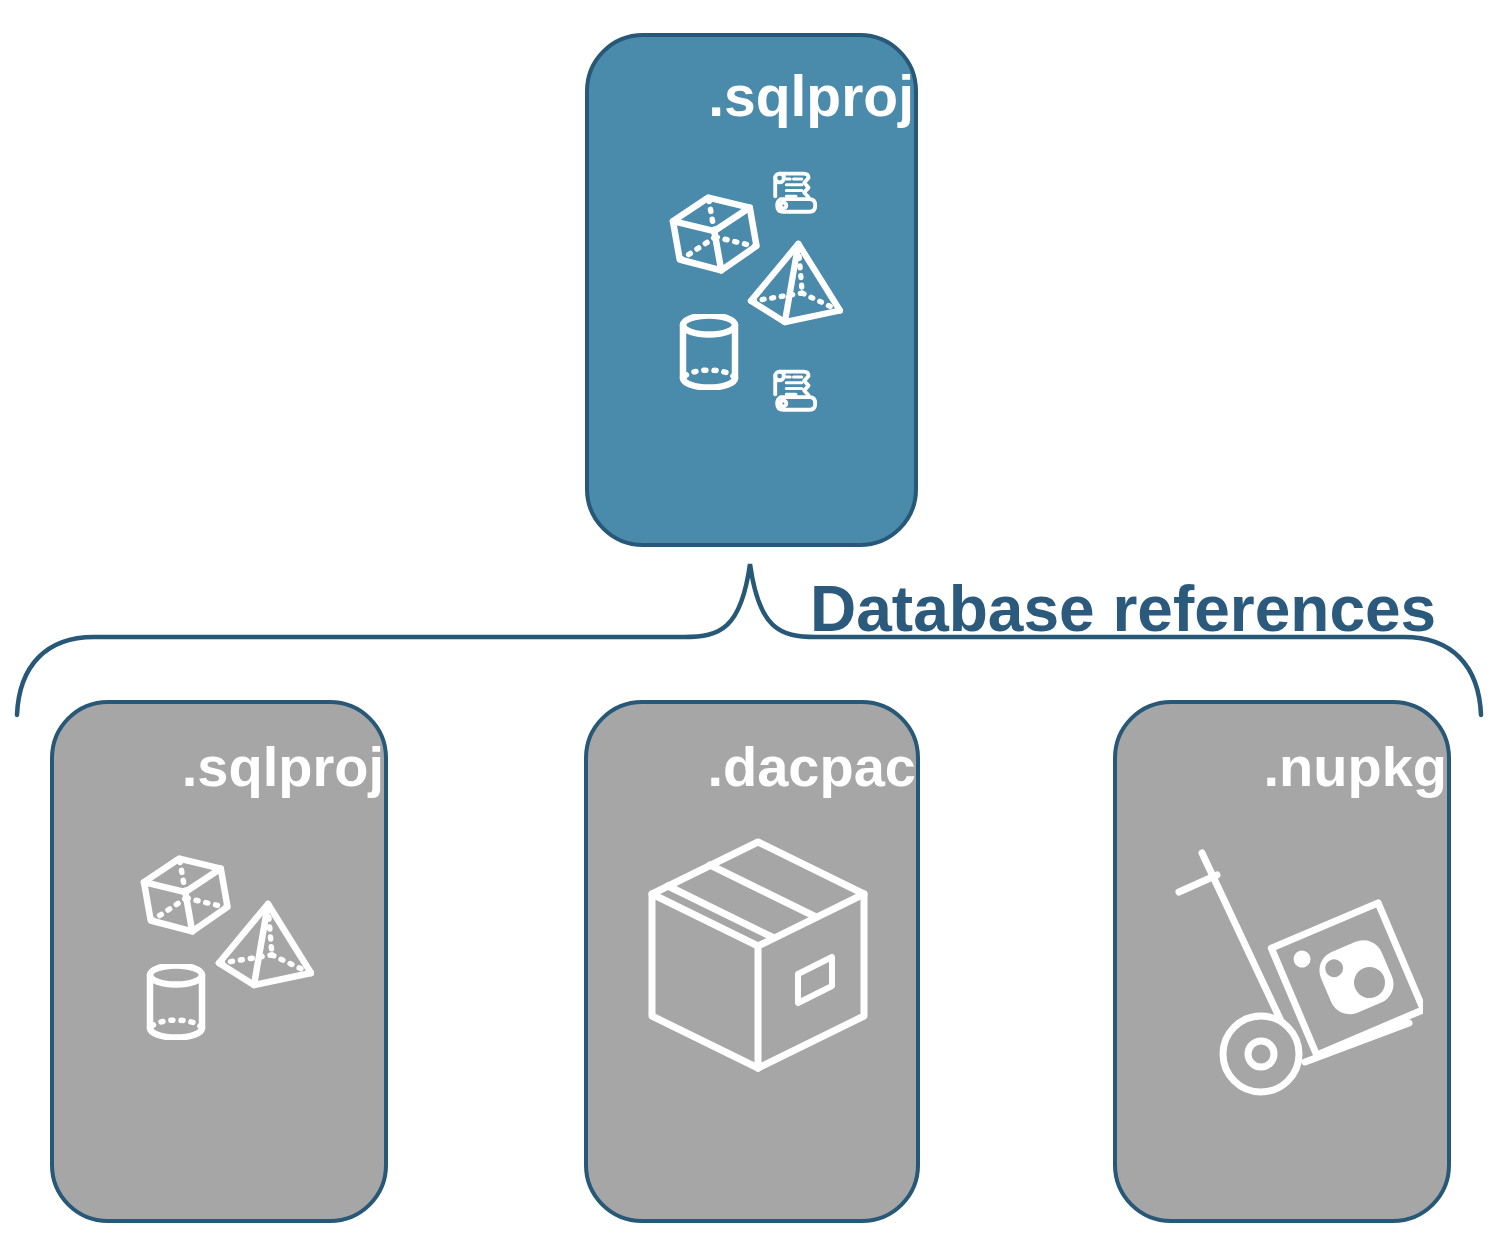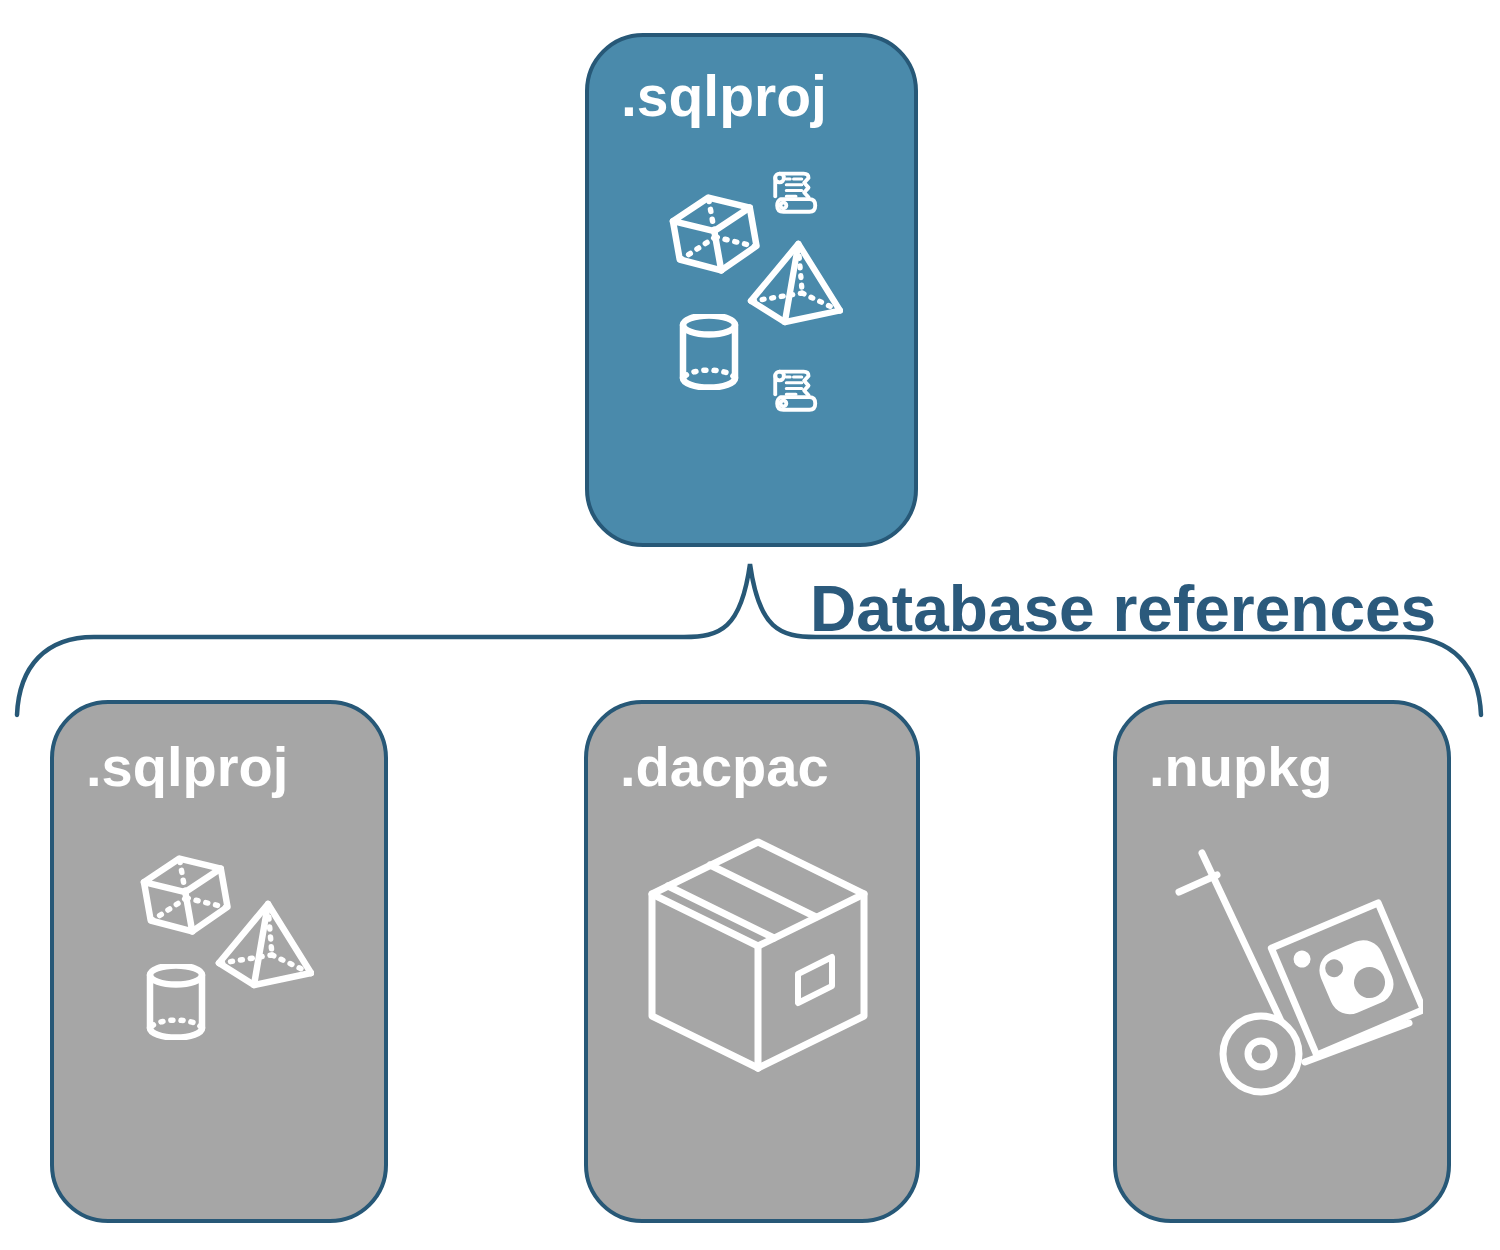--- a/index.html
+++ b/index.html
@@ -26,27 +26,26 @@
     top: 700px;
     width: 338px; height: 523px;
     background: #a6a6a6;
   }
   .node-child.pos-left  { left: 50px; }
   .node-child.pos-mid   { left: 584px; width: 336px; }
   .node-child.pos-right { left: 1113px; }
   .node-label {
     display: block;
     margin-top: 30px;
-    text-align: left;
+    text-align: right;
     font-size: 57px;
     font-weight: 700;
     color: #ffffff;
     letter-spacing: 0px;
     line-height: 1.05;
-    padding-left: 32px;
   }
   .node-child .node-label { margin-top: 34px; font-size: 56px; }
   .icon { position: absolute; display: block; }
   
   .root-cube     { left: 76px;  top: 154px; }
   .root-scroll-1 { left: 179px; top: 129px; }
   .root-pyramid  { left: 157px; top: 202px; }
   .root-cylinder { left: 88px;  top: 277px; }
   .root-scroll-2 { left: 179px; top: 327px; }
   

